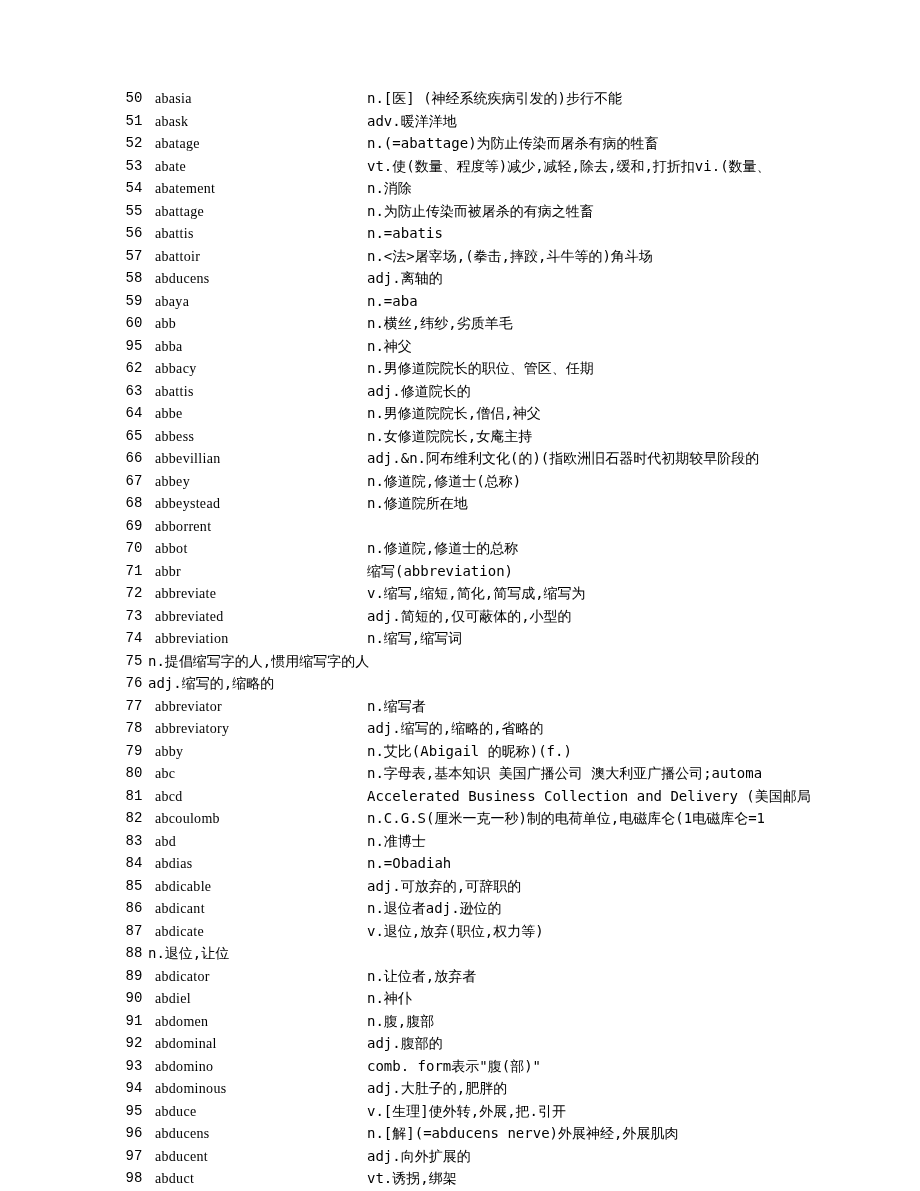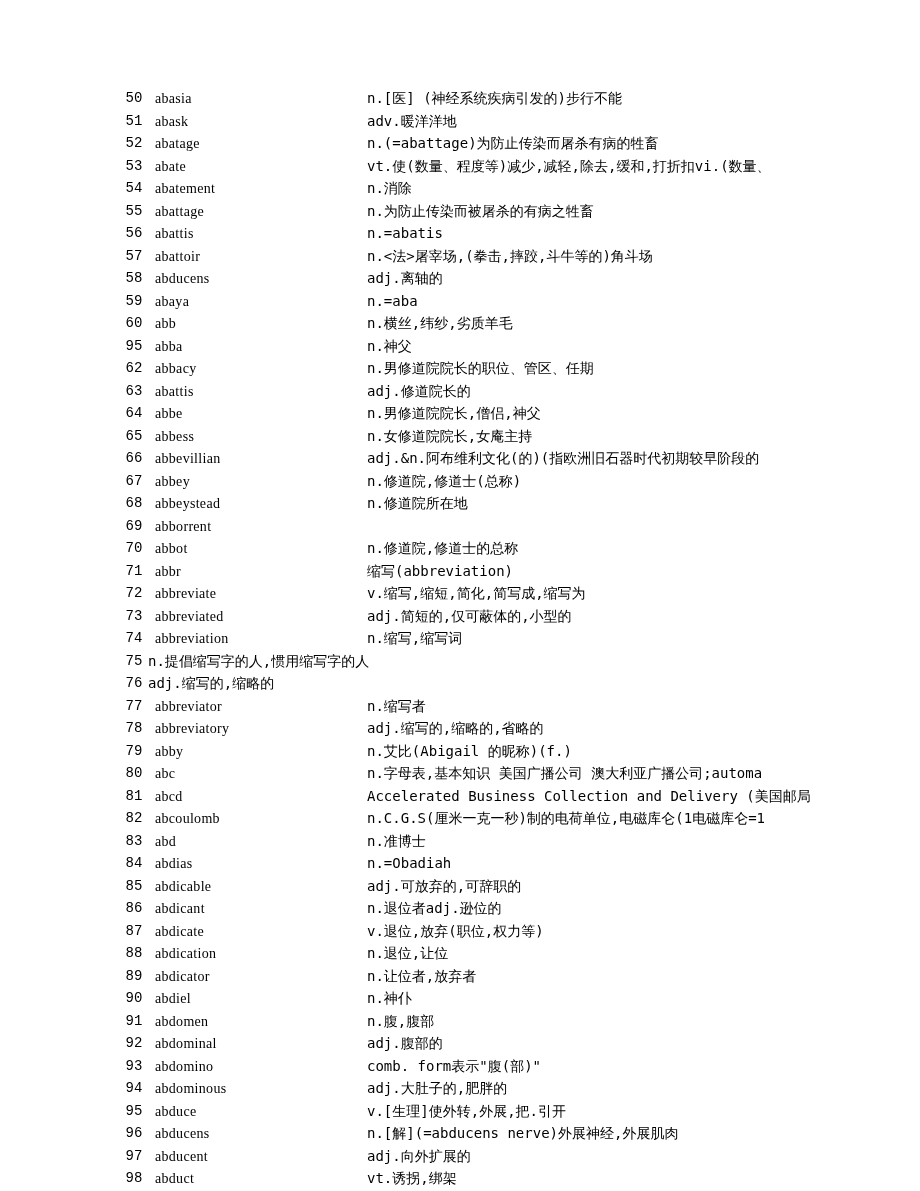--- a/index.html
+++ b/index.html
@@ -221,21 +221,20 @@
       <span class="word">abdicant</span>
       <span class="def">n.退位者adj.逊位的</span>
     </div>
     <div class="row">
       <span class="num">87</span>
       <span class="word">abdicate</span>
       <span class="def">v.退位,放弃(职位,权力等)</span>
     </div>
     <div class="row">
       <span class="num">88</span>
-      <span class="word">abdication</span>
       <span class="def">n.退位,让位</span>
     </div>
     <div class="row">
       <span class="num">89</span>
       <span class="word">abdicator</span>
       <span class="def">n.让位者,放弃者</span>
     </div>
     <div class="row">
       <span class="num">90</span>
       <span class="word">abdiel</span>

